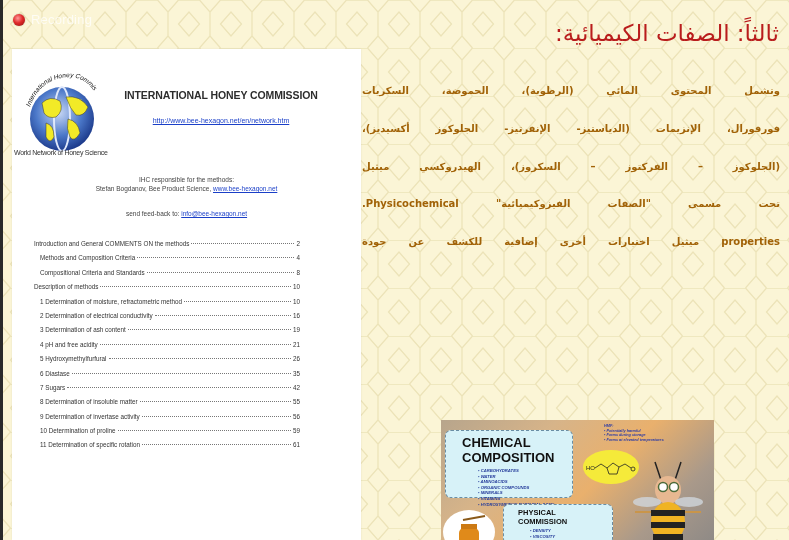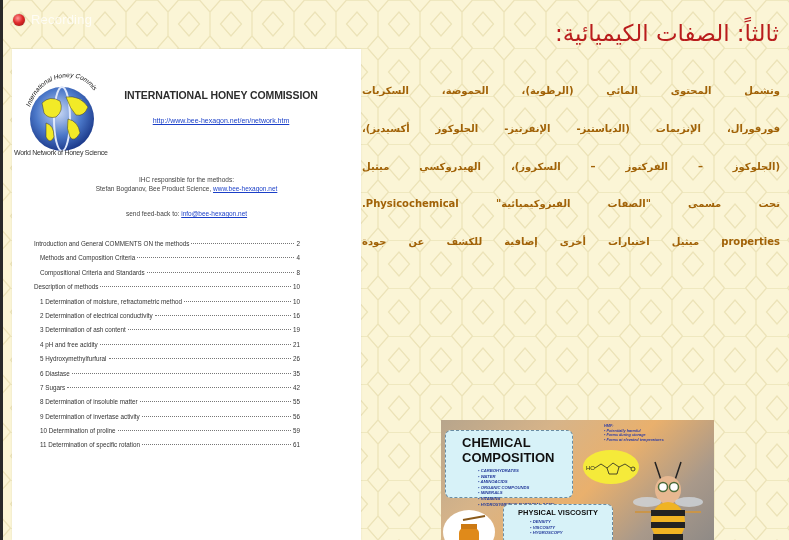--- a/index.html
+++ b/index.html
@@ -297,21 +297,21 @@
         <circle cx="50" cy="19" r="2" fill="none" stroke="#222" stroke-width="0.8"></circle>
       </svg>
     </div>
     <ul class="hmf-note">
       <div>HMF:</div>
       <li>Potentially harmful</li>
       <li>Forms during storage</li>
       <li>Forms at elevated temperatures</li>
     </ul>
     <div class="card phys">
-      <div class="card-title">PHYSICAL VISCOSITY</div>
+      <div class="card-title">PHYSICAL COMMISSION</div>
       <ul>
         <li>DENSITY</li>
         <li>VISCOSITY</li>
         <li>HYGROSCOPY</li>
 
       </ul>
     </div>
     <svg class="bee" viewBox="0 0 80 82">
       <line x1="30" y1="20" x2="24" y2="2" stroke="#222" stroke-width="1.5"></line>
       <line x1="44" y1="20" x2="50" y2="2" stroke="#222" stroke-width="1.5"></line>

